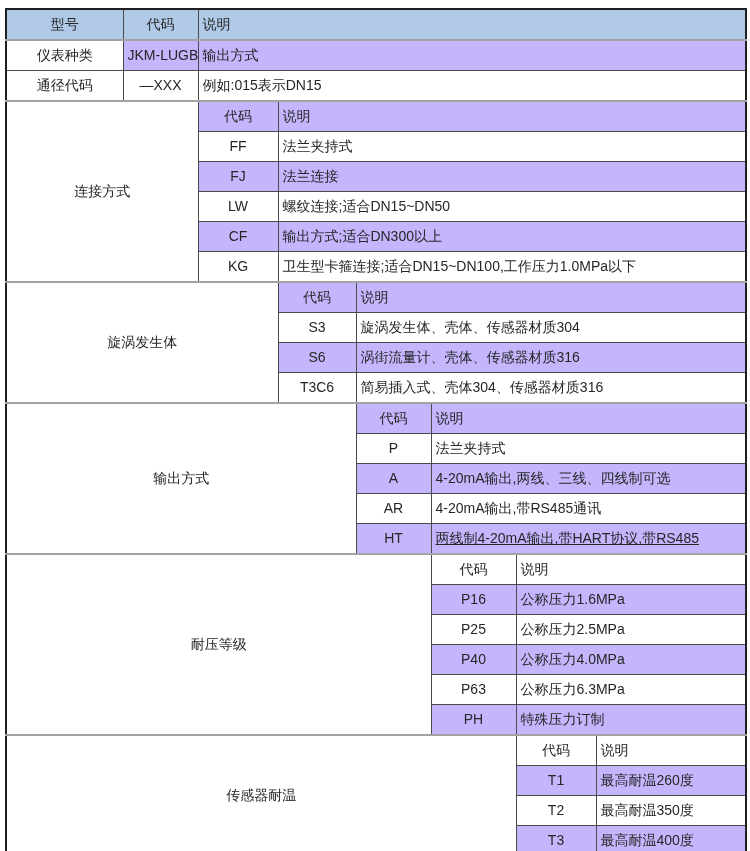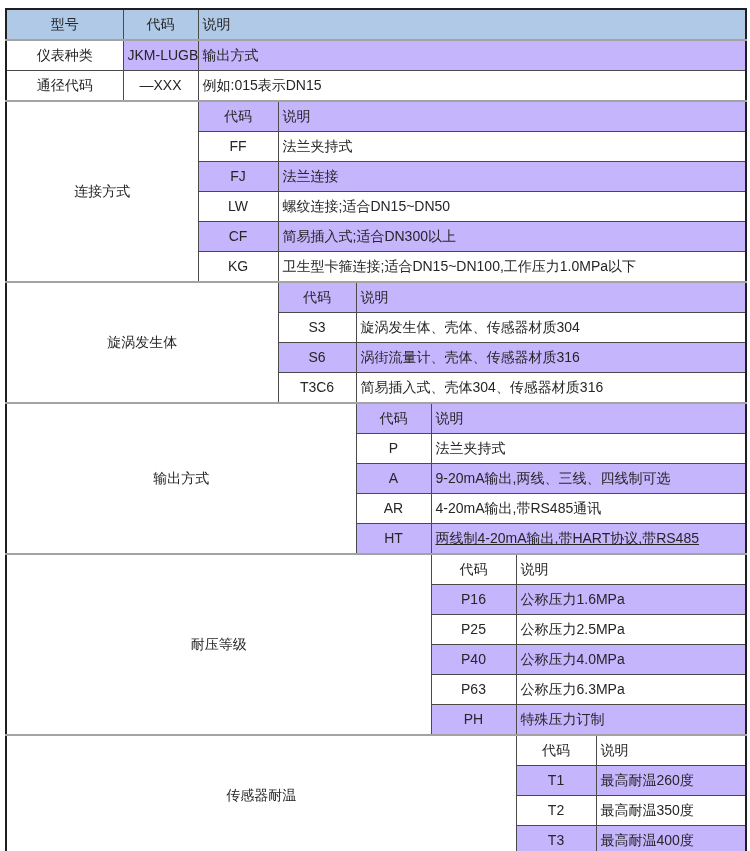--- a/index.html
+++ b/index.html
@@ -93,21 +93,21 @@
   <tr class="blue">
     <td class="center">FJ</td>
     <td class="desc" colspan="5">法兰连接</td>
   </tr>
   <tr>
     <td class="center">LW</td>
     <td class="desc" colspan="5">螺纹连接;适合DN15~DN50</td>
   </tr>
   <tr class="blue">
     <td class="center">CF</td>
-    <td class="desc" colspan="5">简易插入式;适合DN300以上</td>
+    <td class="desc" colspan="5">输出方式;适合DN300以上</td>
   </tr>
   <tr>
     <td class="center">KG</td>
     <td class="desc" colspan="5">卫生型卡箍连接;适合DN15~DN100,工作压力1.0MPa以下</td>
   </tr>
 
   <tr class="blue section-start">
     <td class="label-cell" colspan="3" rowspan="4">旋涡发生体</td>
     <td class="center">代码</td>
     <td class="desc" colspan="4">说明</td>
@@ -129,21 +129,21 @@
     <td class="label-cell" colspan="4" rowspan="5">输出方式</td>
     <td class="center">代码</td>
     <td class="desc" colspan="3">说明</td>
   </tr>
   <tr>
     <td class="center">P</td>
     <td class="desc" colspan="3">法兰夹持式</td>
   </tr>
   <tr class="blue">
     <td class="center">A</td>
-    <td class="desc" colspan="3">9-20mA输出,两线、三线、四线制可选</td>
+    <td class="desc" colspan="3">4-20mA输出,两线、三线、四线制可选</td>
   </tr>
   <tr>
     <td class="center">AR</td>
     <td class="desc" colspan="3">4-20mA输出,带RS485通讯</td>
   </tr>
   <tr class="blue">
     <td class="center">HT</td>
     <td class="desc small" colspan="3">两线制4-20mA输出,带HART协议,带RS485</td>
   </tr>
 

